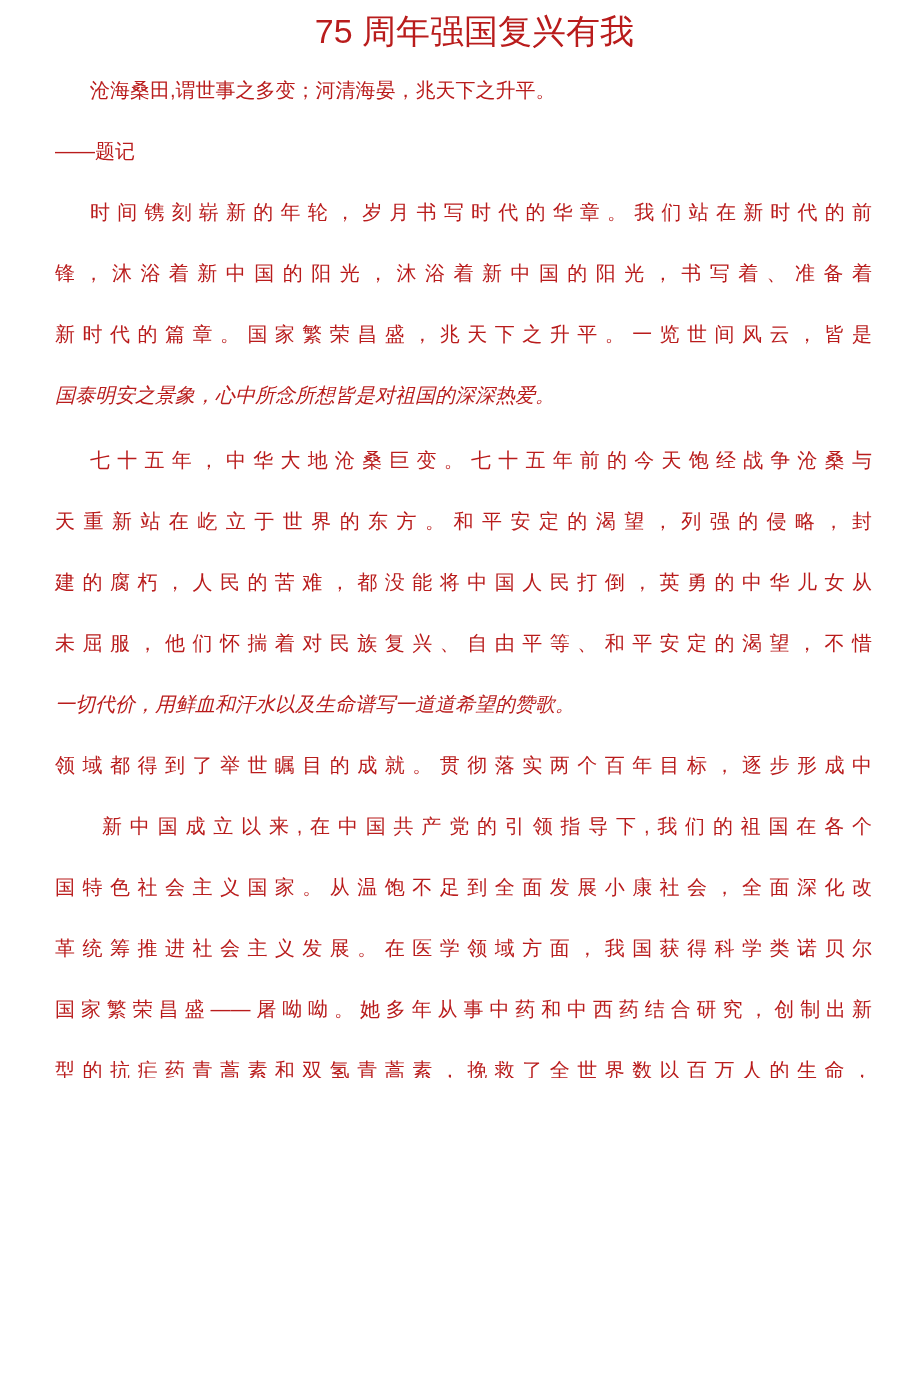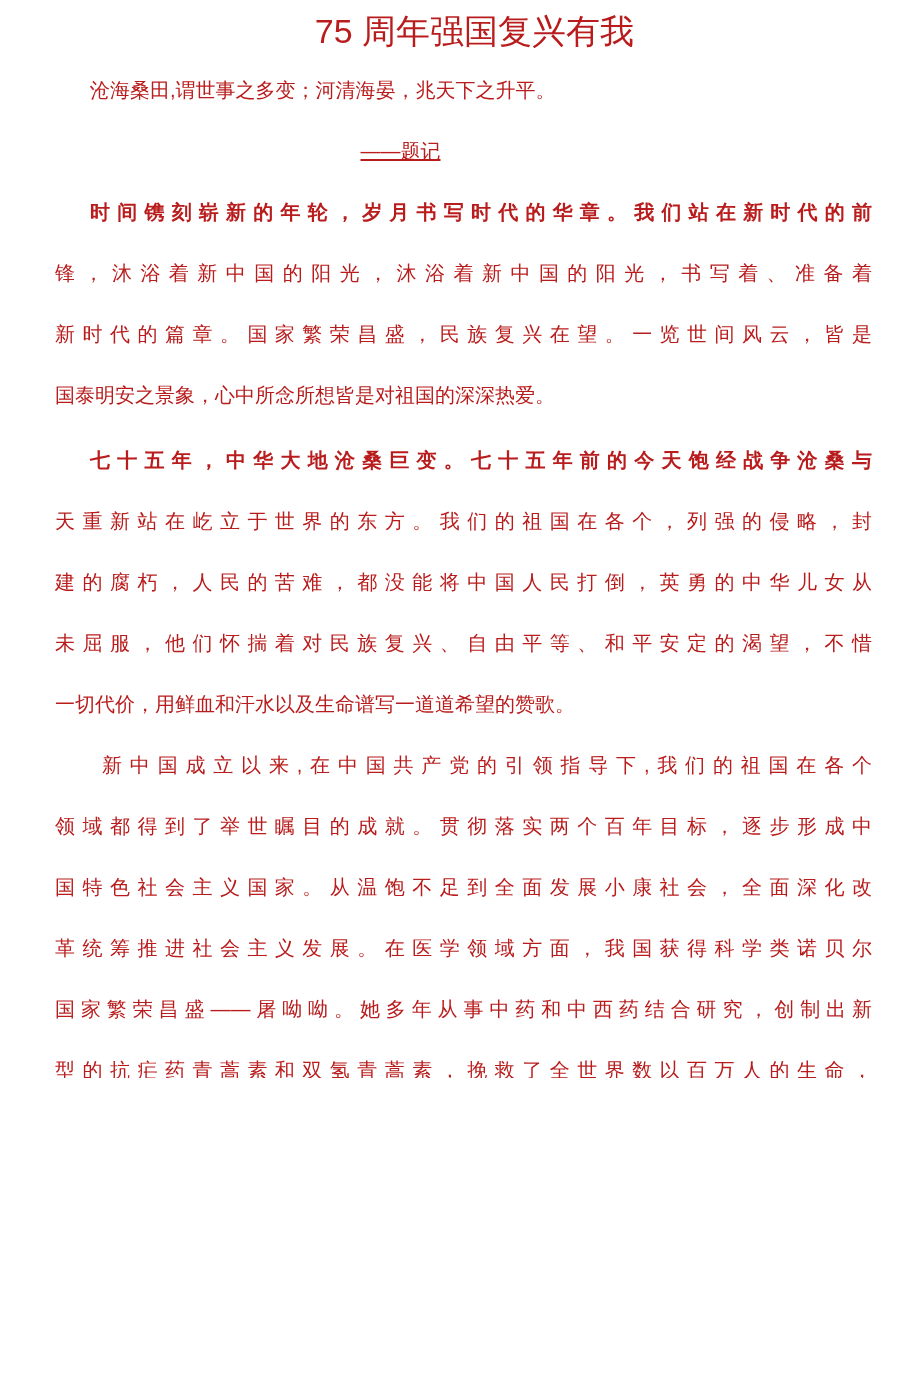--- a/index.html
+++ b/index.html
@@ -32,77 +32,76 @@
   .body-text {
     font-size: 20px;
     line-height: 61px;
   }
   .epigraph {
     margin-top: 5px;
     text-indent: 35px;
     text-align: left;
   }
   .attribution {
-    text-align: center;
+    text-align: left;
     padding-right: 126px;
-    text-decoration: underline;
   }
   .para {
     margin: 0;
   }
   .para.gap {
     margin-top: 4px;
   }
   .line {
     text-align: justify;
     text-align-last: justify;
     text-justify: inter-character;
     white-space: normal;
   }
   .line.first {
     text-indent: 35px;
-    font-weight: bold;
   }
   .line.first-wide {
     text-indent: 47px;
   }
   .line.para-end {
     text-align-last: left;
+    font-style: italic;
   }
 </style>
 </head>
 <body>
 
 <div class="page">
   <div class="doc">
 
     <div class="title">75 周年强国复兴有我</div>
 
     <div class="body-text epigraph">沧海桑田,谓世事之多变；河清海晏，兆天下之升平。</div>
 
     <div class="body-text attribution">——题记</div>
 
     <div class="body-text para">
       <div class="line first">时间镌刻崭新的年轮，岁月书写时代的华章。我们站在新时代的前</div>
       <div class="line">锋，沐浴着新中国的阳光，沐浴着新中国的阳光，书写着、准备着</div>
-      <div class="line">新时代的篇章。国家繁荣昌盛，民族复兴在望。一览世间风云，皆是</div>
+      <div class="line">新时代的篇章。国家繁荣昌盛，兆天下之升平。一览世间风云，皆是</div>
       <div class="line para-end">国泰明安之景象，心中所念所想皆是对祖国的深深热爱。</div>
     </div>
 
     <div class="body-text para gap">
       <div class="line first">七十五年，中华大地沧桑巨变。七十五年前的今天饱经战争沧桑与</div>
-      <div class="line">天重新站在屹立于世界的东方。我们的祖国在各个，列强的侵略，封</div>
+      <div class="line">天重新站在屹立于世界的东方。和平安定的渴望，列强的侵略，封</div>
       <div class="line">建的腐朽，人民的苦难，都没能将中国人民打倒，英勇的中华儿女从</div>
       <div class="line">未屈服，他们怀揣着对民族复兴、自由平等、和平安定的渴望，不惜</div>
       <div class="line para-end">一切代价，用鲜血和汗水以及生命谱写一道道希望的赞歌。</div>
     </div>
 
     <div class="body-text para">
+      <div class="line">领域都得到了举世瞩目的成就。贯彻落实两个百年目标，逐步形成中</div>
       <div class="line first-wide">新中国成立以来,在中国共产党的引领指导下,我们的祖国在各个</div>
-      <div class="line">领域都得到了举世瞩目的成就。贯彻落实两个百年目标，逐步形成中</div>
       <div class="line">国特色社会主义国家。从温饱不足到全面发展小康社会，全面深化改</div>
       <div class="line">革统筹推进社会主义发展。在医学领域方面，我国获得科学类诺贝尔</div>
       <div class="line">国家繁荣昌盛——屠呦呦。她多年从事中药和中西药结合研究，创制出新</div>
       <div class="line">型的抗疟药青蒿素和双氢青蒿素，挽救了全世界数以百万人的生命，</div>
       <div class="line">经历多次失败的她从未想过放弃，她的一生都在为生命安全奋斗，她</div>
 
     </div>
 
   </div>
 </div>

